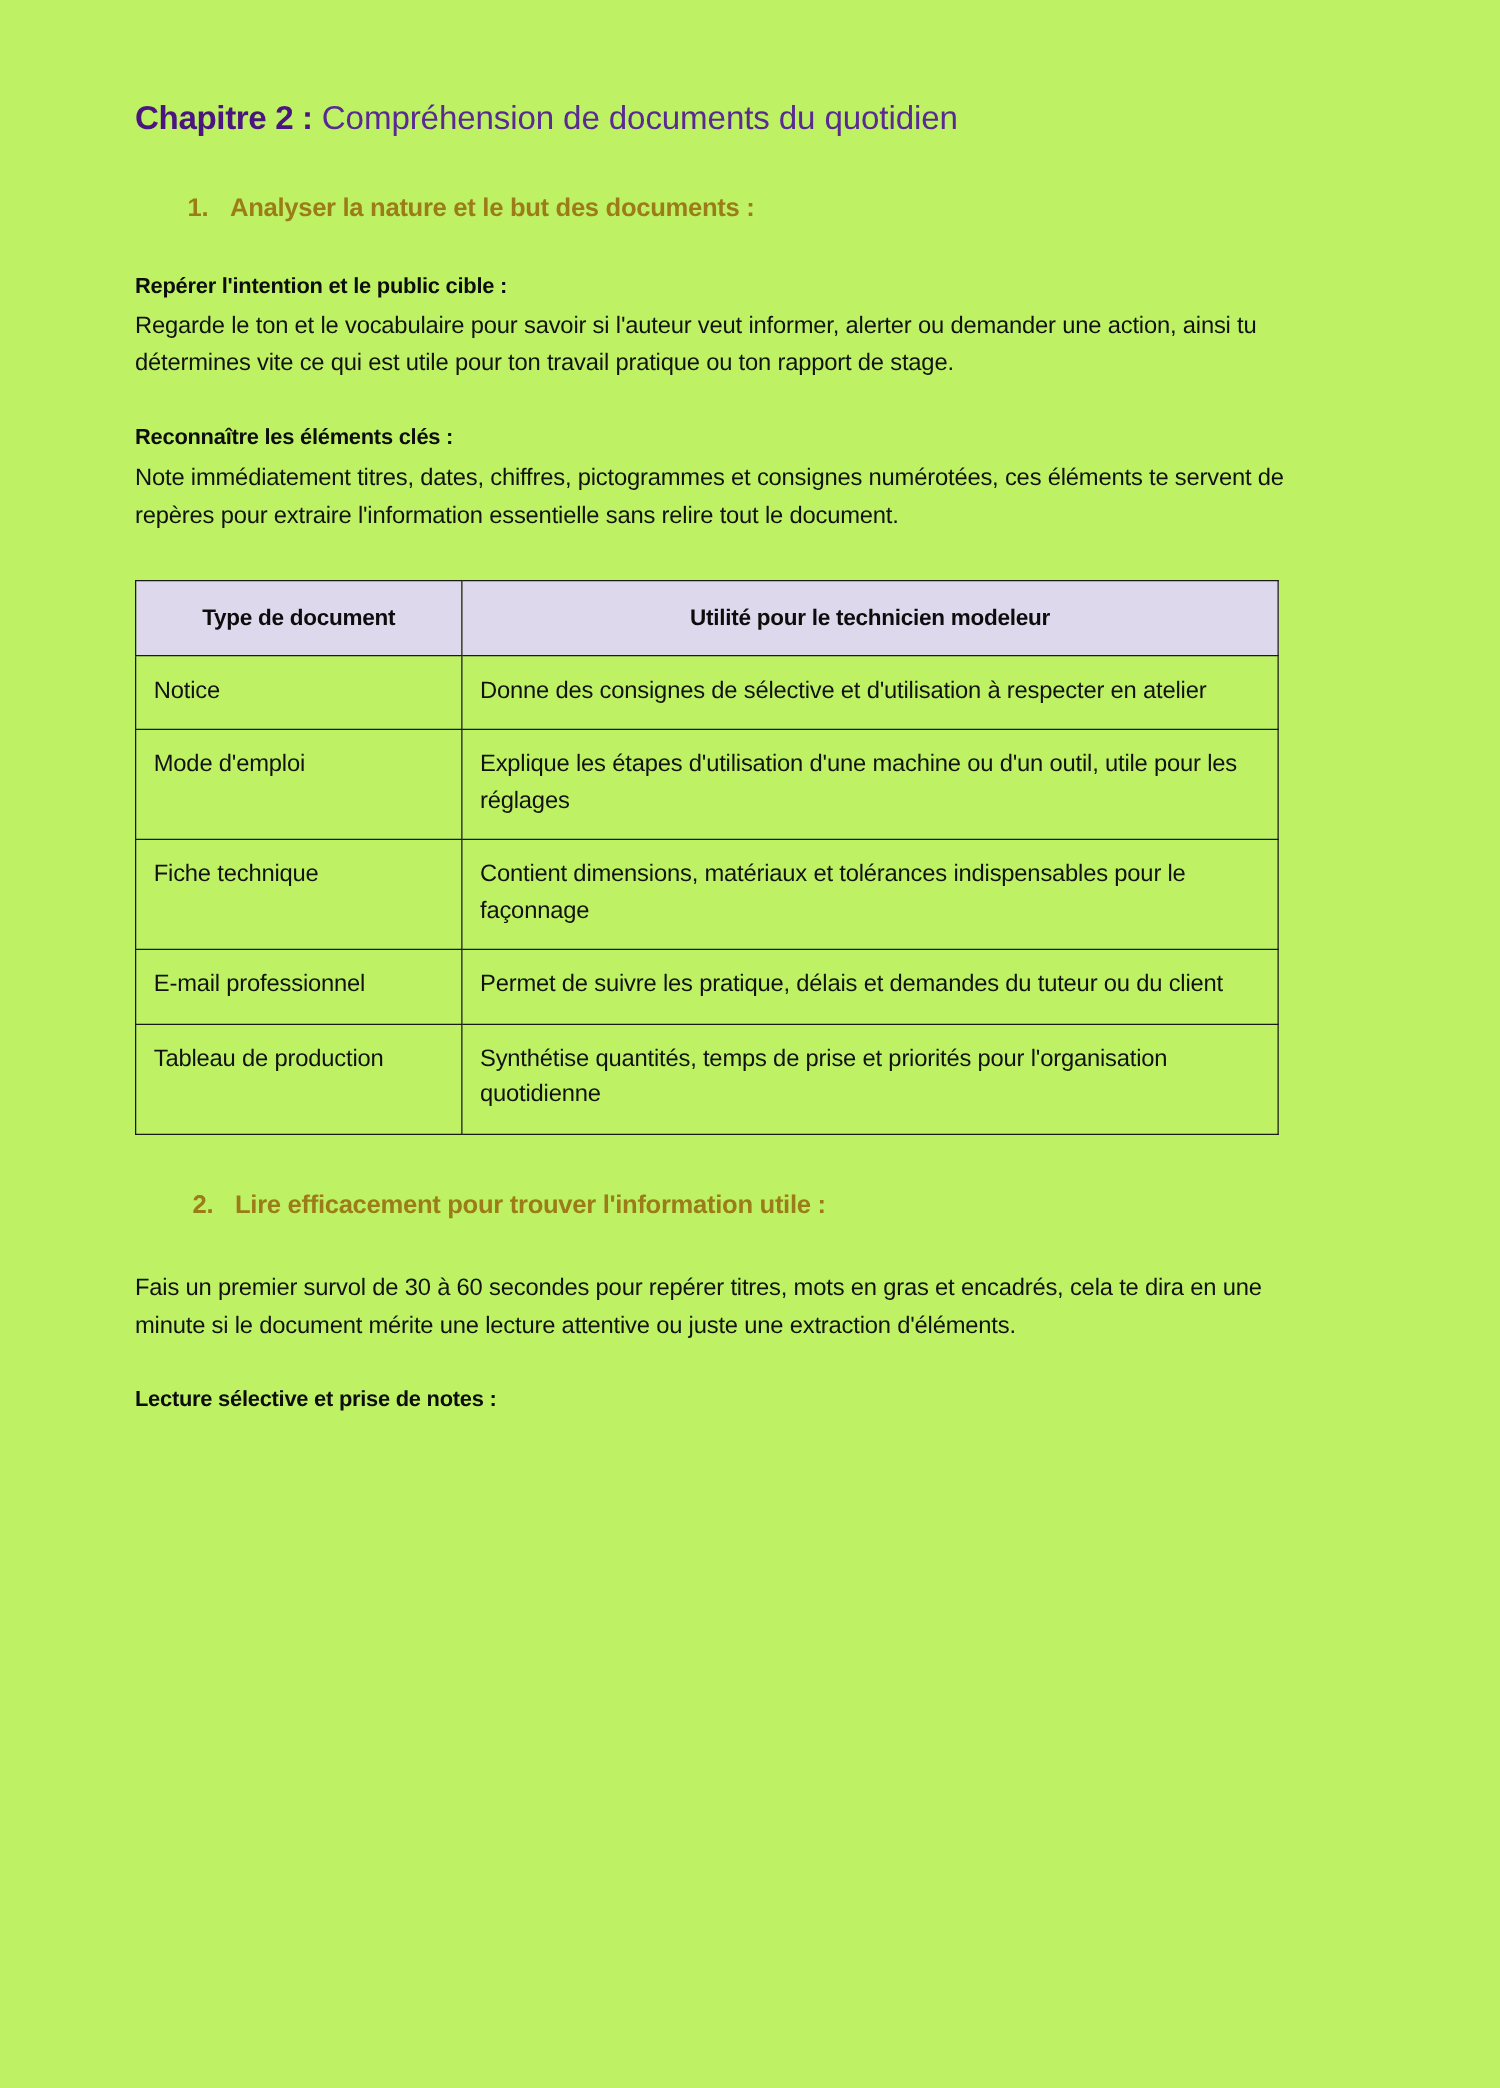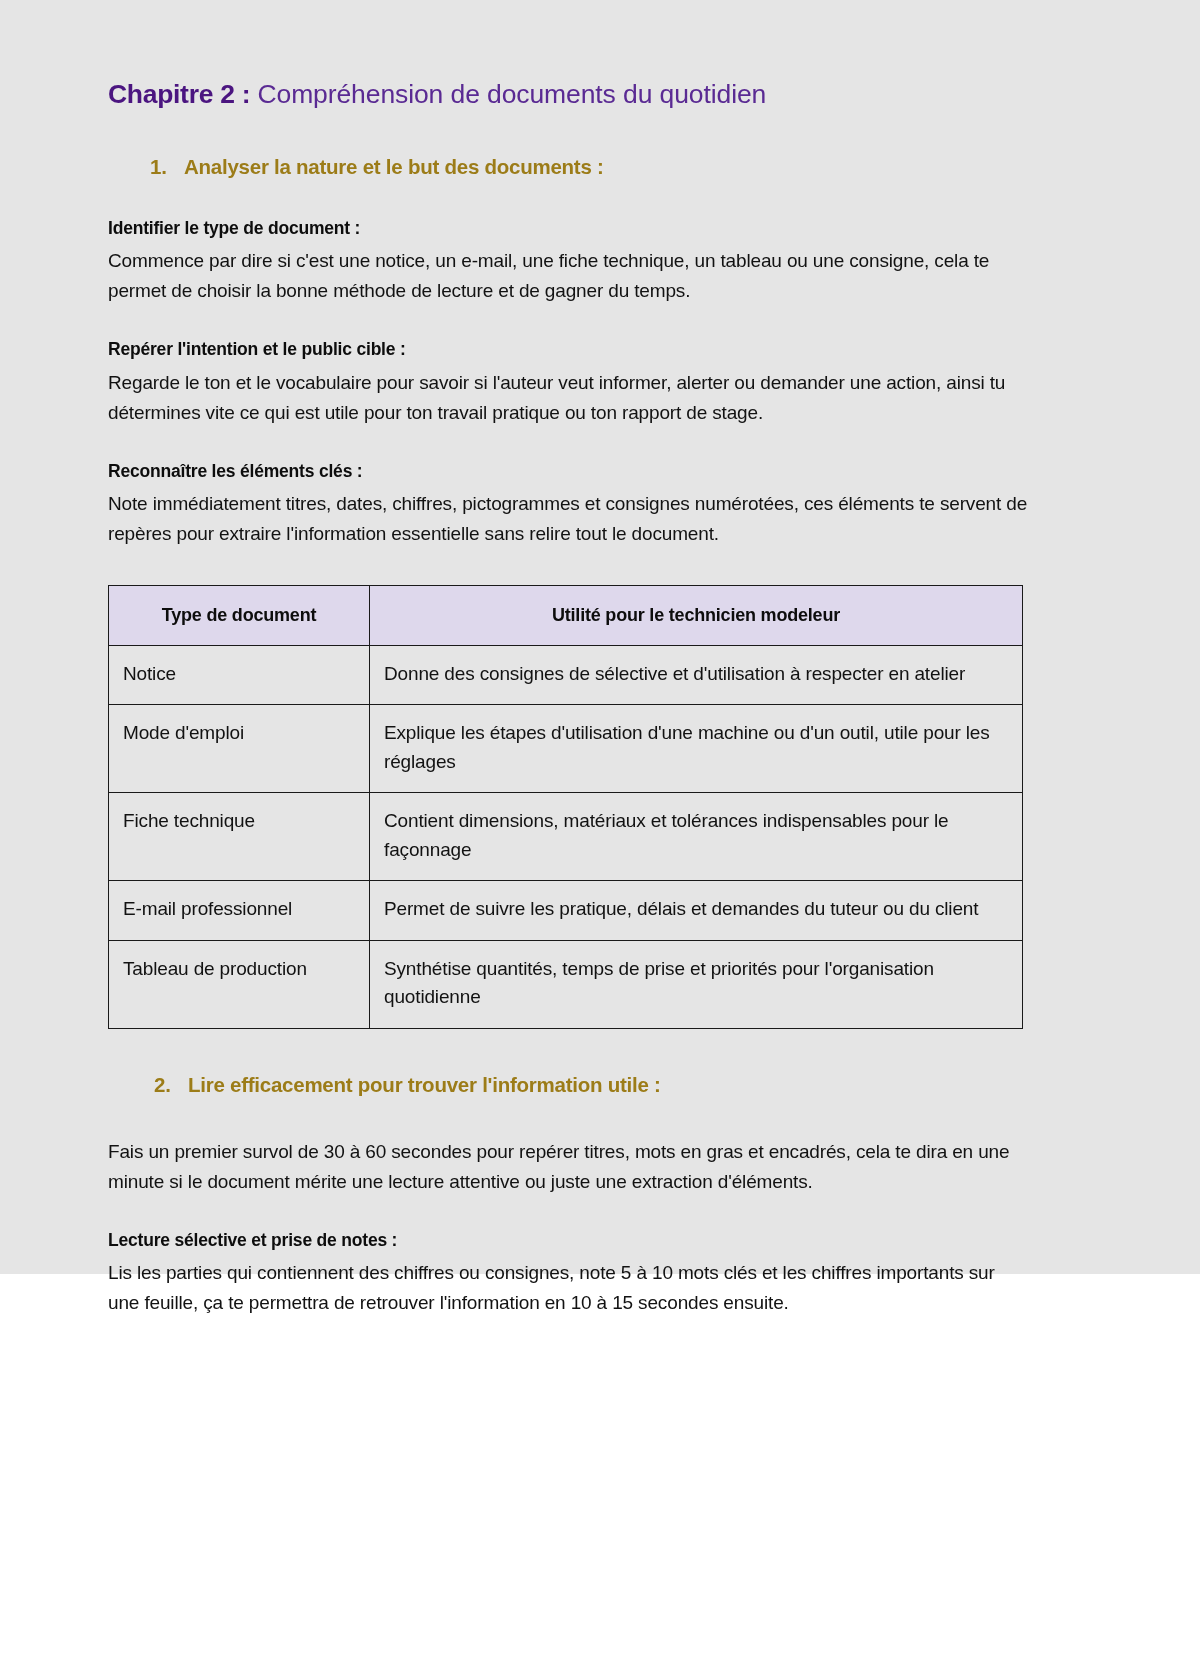--- a/index.html
+++ b/index.html
@@ -10,23 +10,23 @@
   body {
     width: 1200px;
     height: 1670px;
     font-family: "Liberation Sans", sans-serif;
     color: #111111;
     -webkit-font-smoothing: antialiased;
   }
   .page {
     box-sizing: border-box;
     width: 1200px;
-    height: 1274px;
+    height: 1670px;
     padding: 78px 112px 40px 108px;
-    background: #e5e5e5;
+    background: #bef264;
     position: relative;
   }
 
   
   .chapter-title {
     font-size: 26.5px;
     line-height: 1.25;
     color: #5a2a93;
     font-weight: 400;
     letter-spacing: -0.1px;
@@ -129,24 +129,20 @@
 
   <h1 class="chapter-title">
     <span class="chap-strong">Chapitre 2 :</span><span> Compréhension de documents du quotidien</span>
   </h1>
 
   <h2 class="section-heading">
     <span class="sec-num">1.</span>
     <span>Analyser la nature et le but des documents :</span>
   </h2>
 
-  <div class="block">
-    <div class="block-title">Identifier le type de document :</div>
-    <p class="block-text">Commence par dire si c'est une notice, un e-mail, une fiche technique, un tableau ou une consigne, cela te permet de choisir la bonne méthode de lecture et de gagner du temps.</p>
-  </div>
 
   <div class="block">
     <div class="block-title">Repérer l'intention et le public cible :</div>
     <p class="block-text">Regarde le ton et le vocabulaire pour savoir si l'auteur veut informer, alerter ou demander une action, ainsi tu détermines vite ce qui est utile pour ton travail pratique ou ton rapport de stage.</p>
   </div>
 
   <div class="block">
     <div class="block-title">Reconnaître les éléments clés :</div>
     <p class="block-text">Note immédiatement titres, dates, chiffres, pictogrammes et consignes numérotées, ces éléments te servent de repères pour extraire l'information essentielle sans relire tout le document.</p>
   </div>
@@ -186,16 +182,15 @@
     <span class="sec-num">2.</span>
     <span>Lire efficacement pour trouver l'information utile :</span>
   </h2>
 
   <div class="block">
     <p class="block-text">Fais un premier survol de 30 à 60 secondes pour repérer titres, mots en gras et encadrés, cela te dira en une minute si le document mérite une lecture attentive ou juste une extraction d'éléments.</p>
   </div>
 
   <div class="block">
     <div class="block-title">Lecture sélective et prise de notes :</div>
-    <p class="block-text">Lis les parties qui contiennent des chiffres ou consignes, note 5 à 10 mots clés et les chiffres importants sur une feuille, ça te permettra de retrouver l'information en 10 à 15 secondes ensuite.</p>
   </div>
 
 </div>
 
 </body></html>

